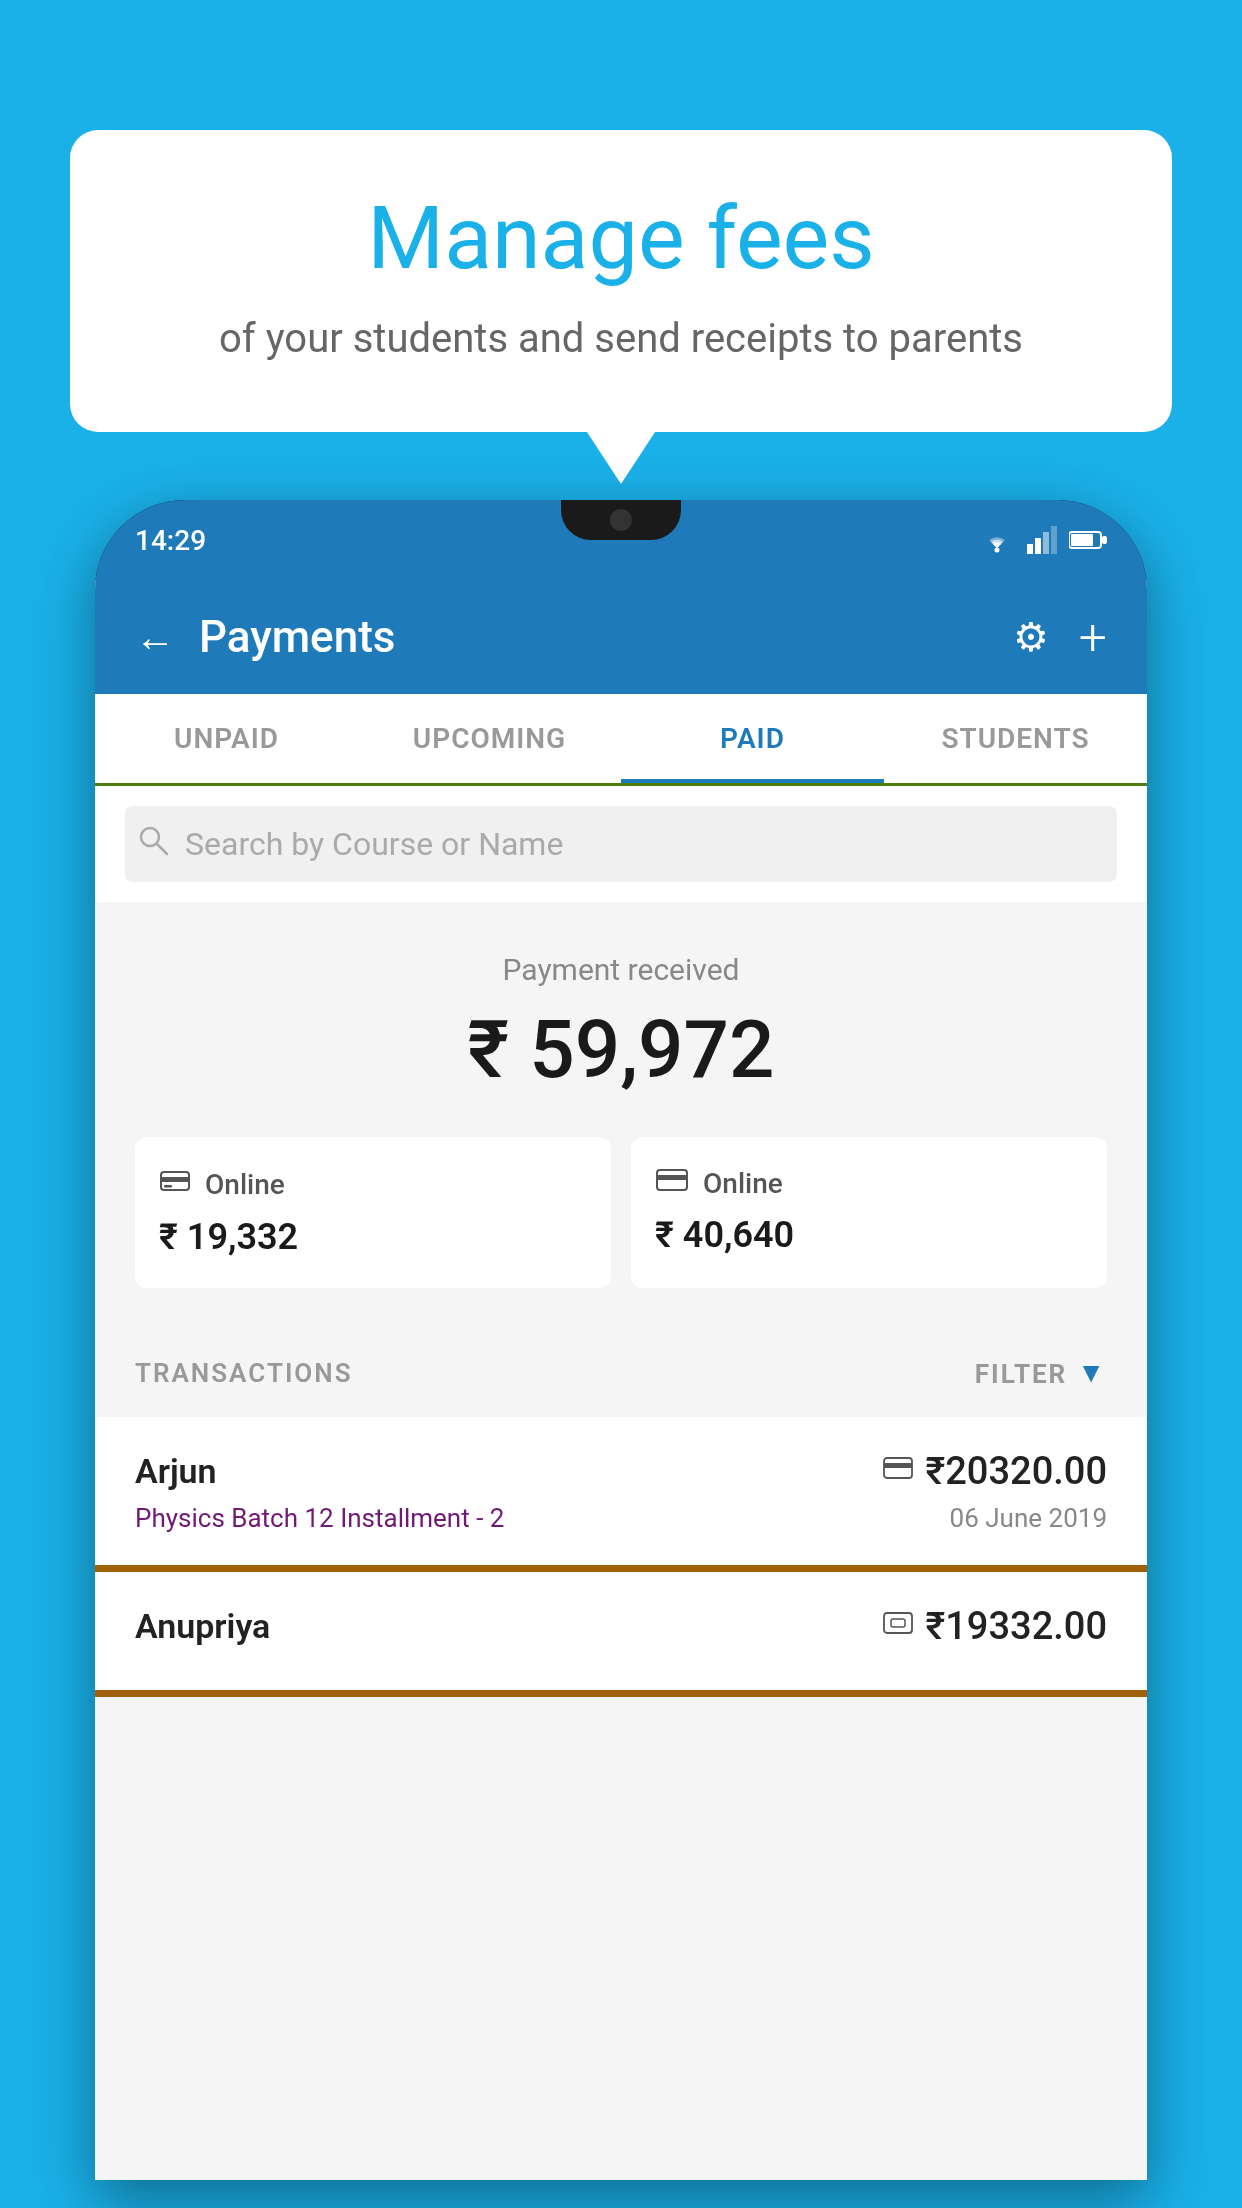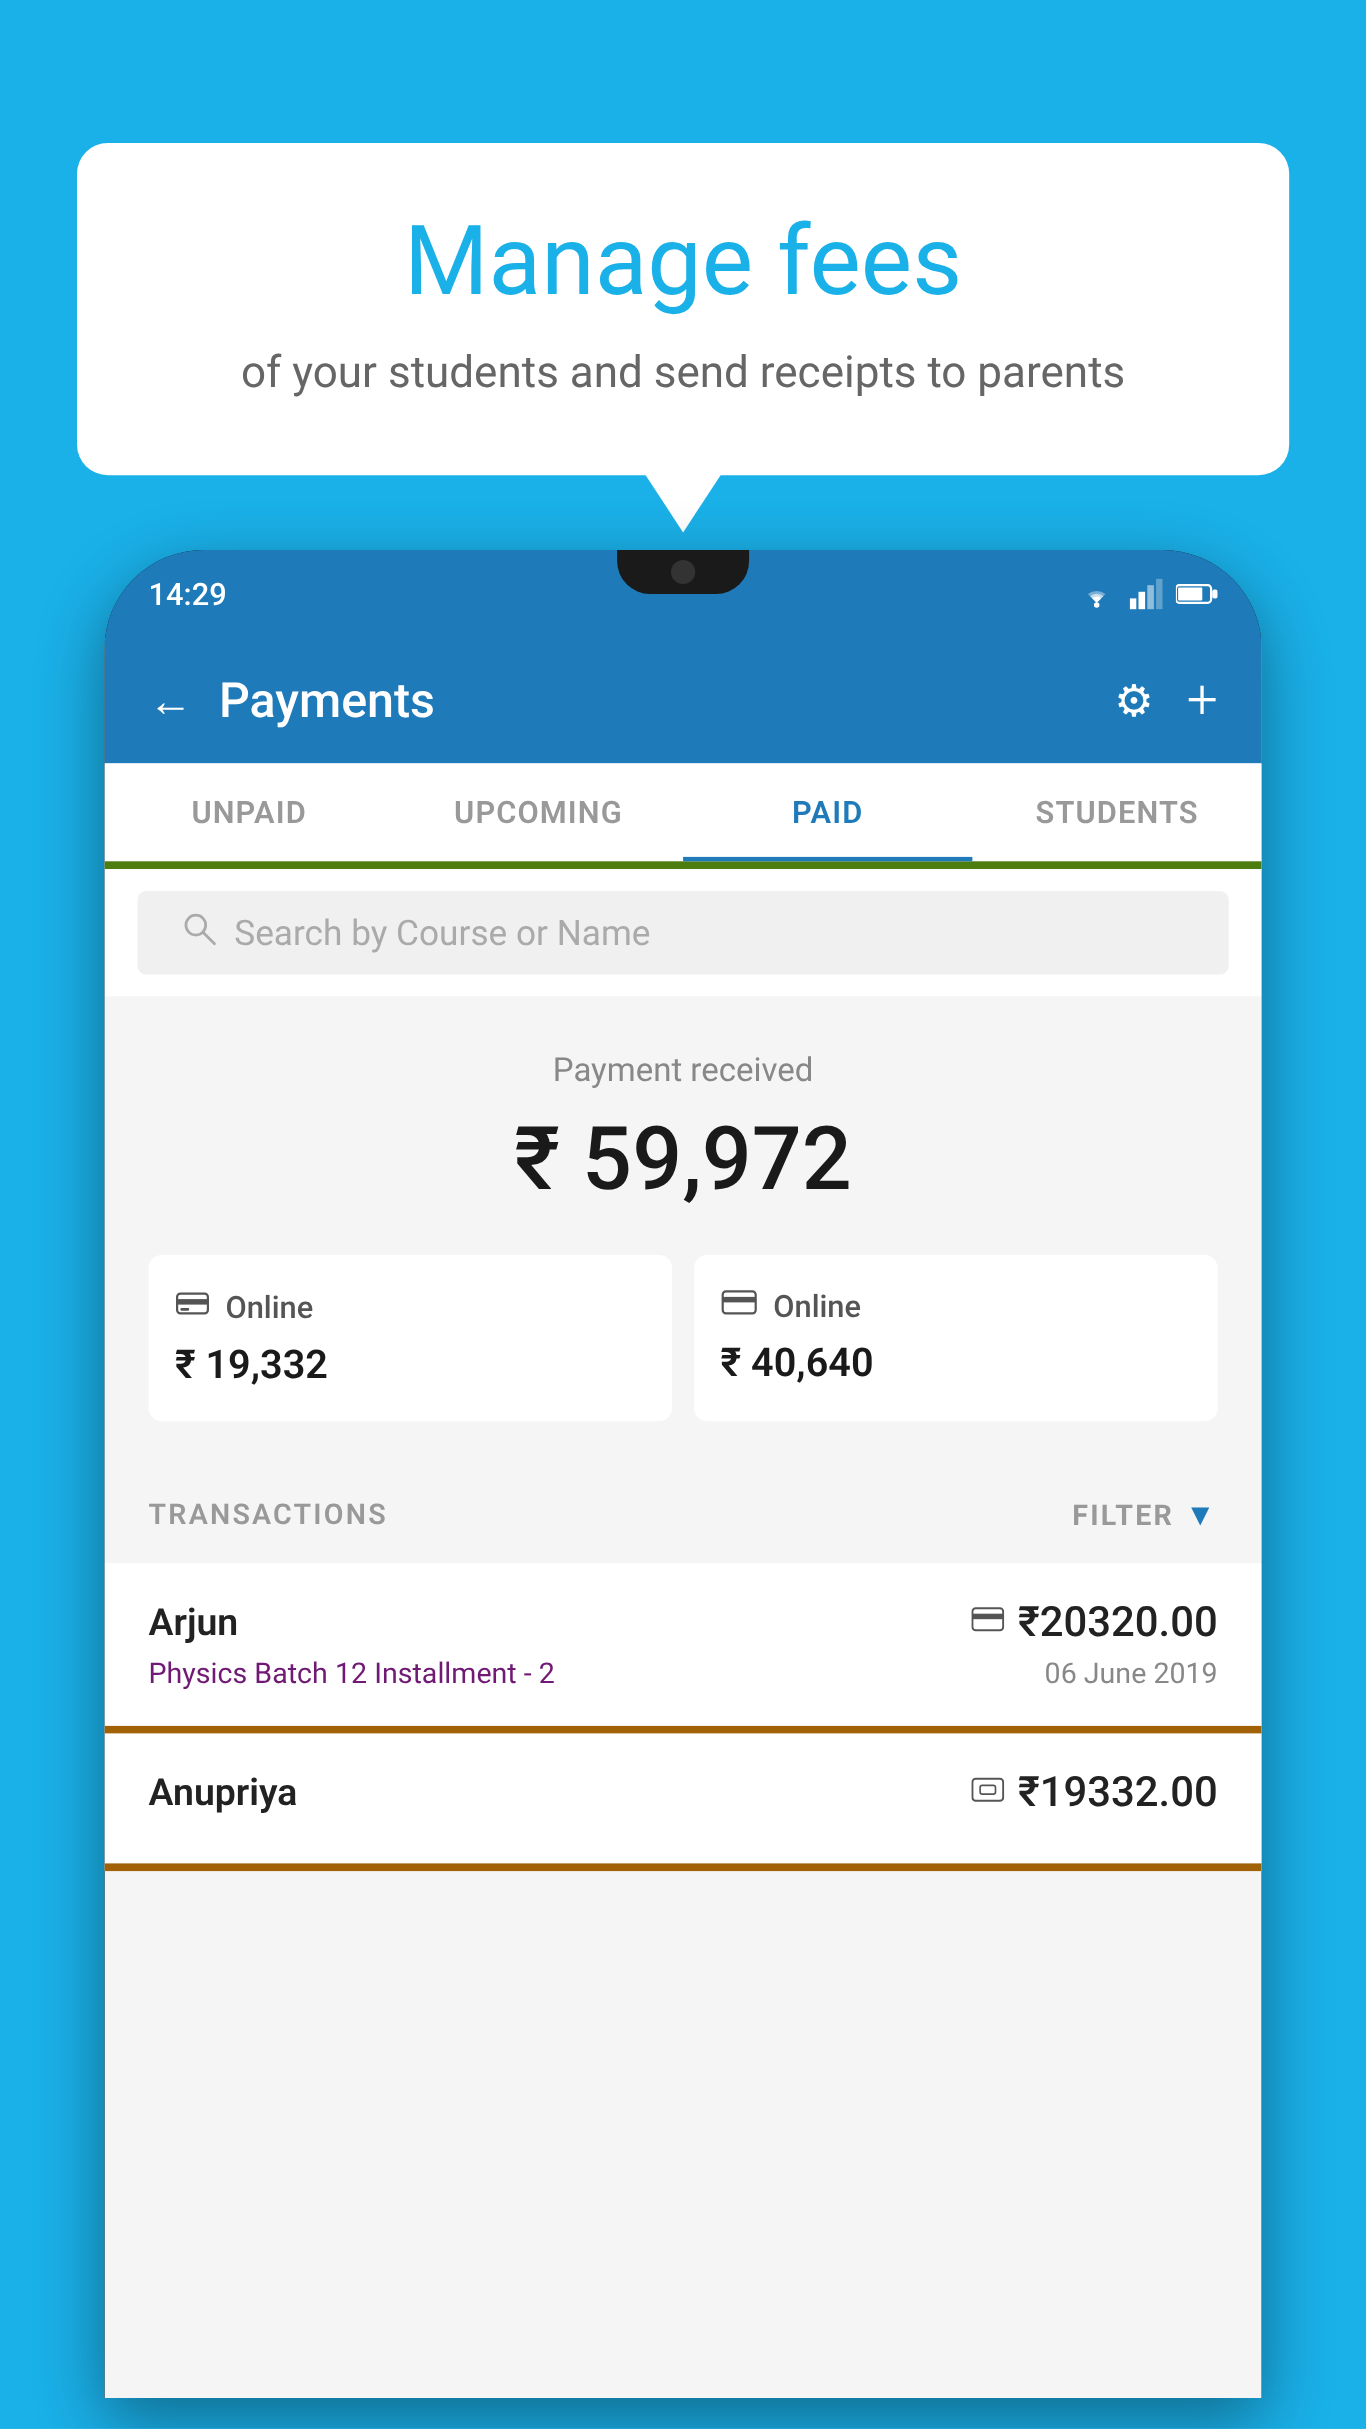--- a/index.html
+++ b/index.html
@@ -145,21 +145,21 @@
     }
     .header-icon {
       color: white;
       font-size: 40px;
     }
 
     
     .tabs {
       background: white;
       display: flex;
-      border-bottom: 7px solid #4d7c0f;
+      border-bottom: 3px solid #4d7c0f;
     }
     .tab {
       flex: 1;
       text-align: center;
       padding: 28px 0;
       font-size: 28px;
       font-weight: 600;
       color: #999;
       letter-spacing: 1px;
       position: relative;
@@ -182,21 +182,21 @@
     .search-container {
       background: white;
       padding: 20px 30px;
       margin: 0;
     }
     .search-bar {
       display: flex;
       align-items: center;
       background: #f0f0f0;
       border-radius: 8px;
-      padding: 18px 40px;
+      padding: 18px 12px;
       gap: 16px;
     }
     .search-icon-el {
       color: #999;
       font-size: 32px;
     }
     .search-placeholder {
       color: #aaa;
       font-size: 32px;
     }

